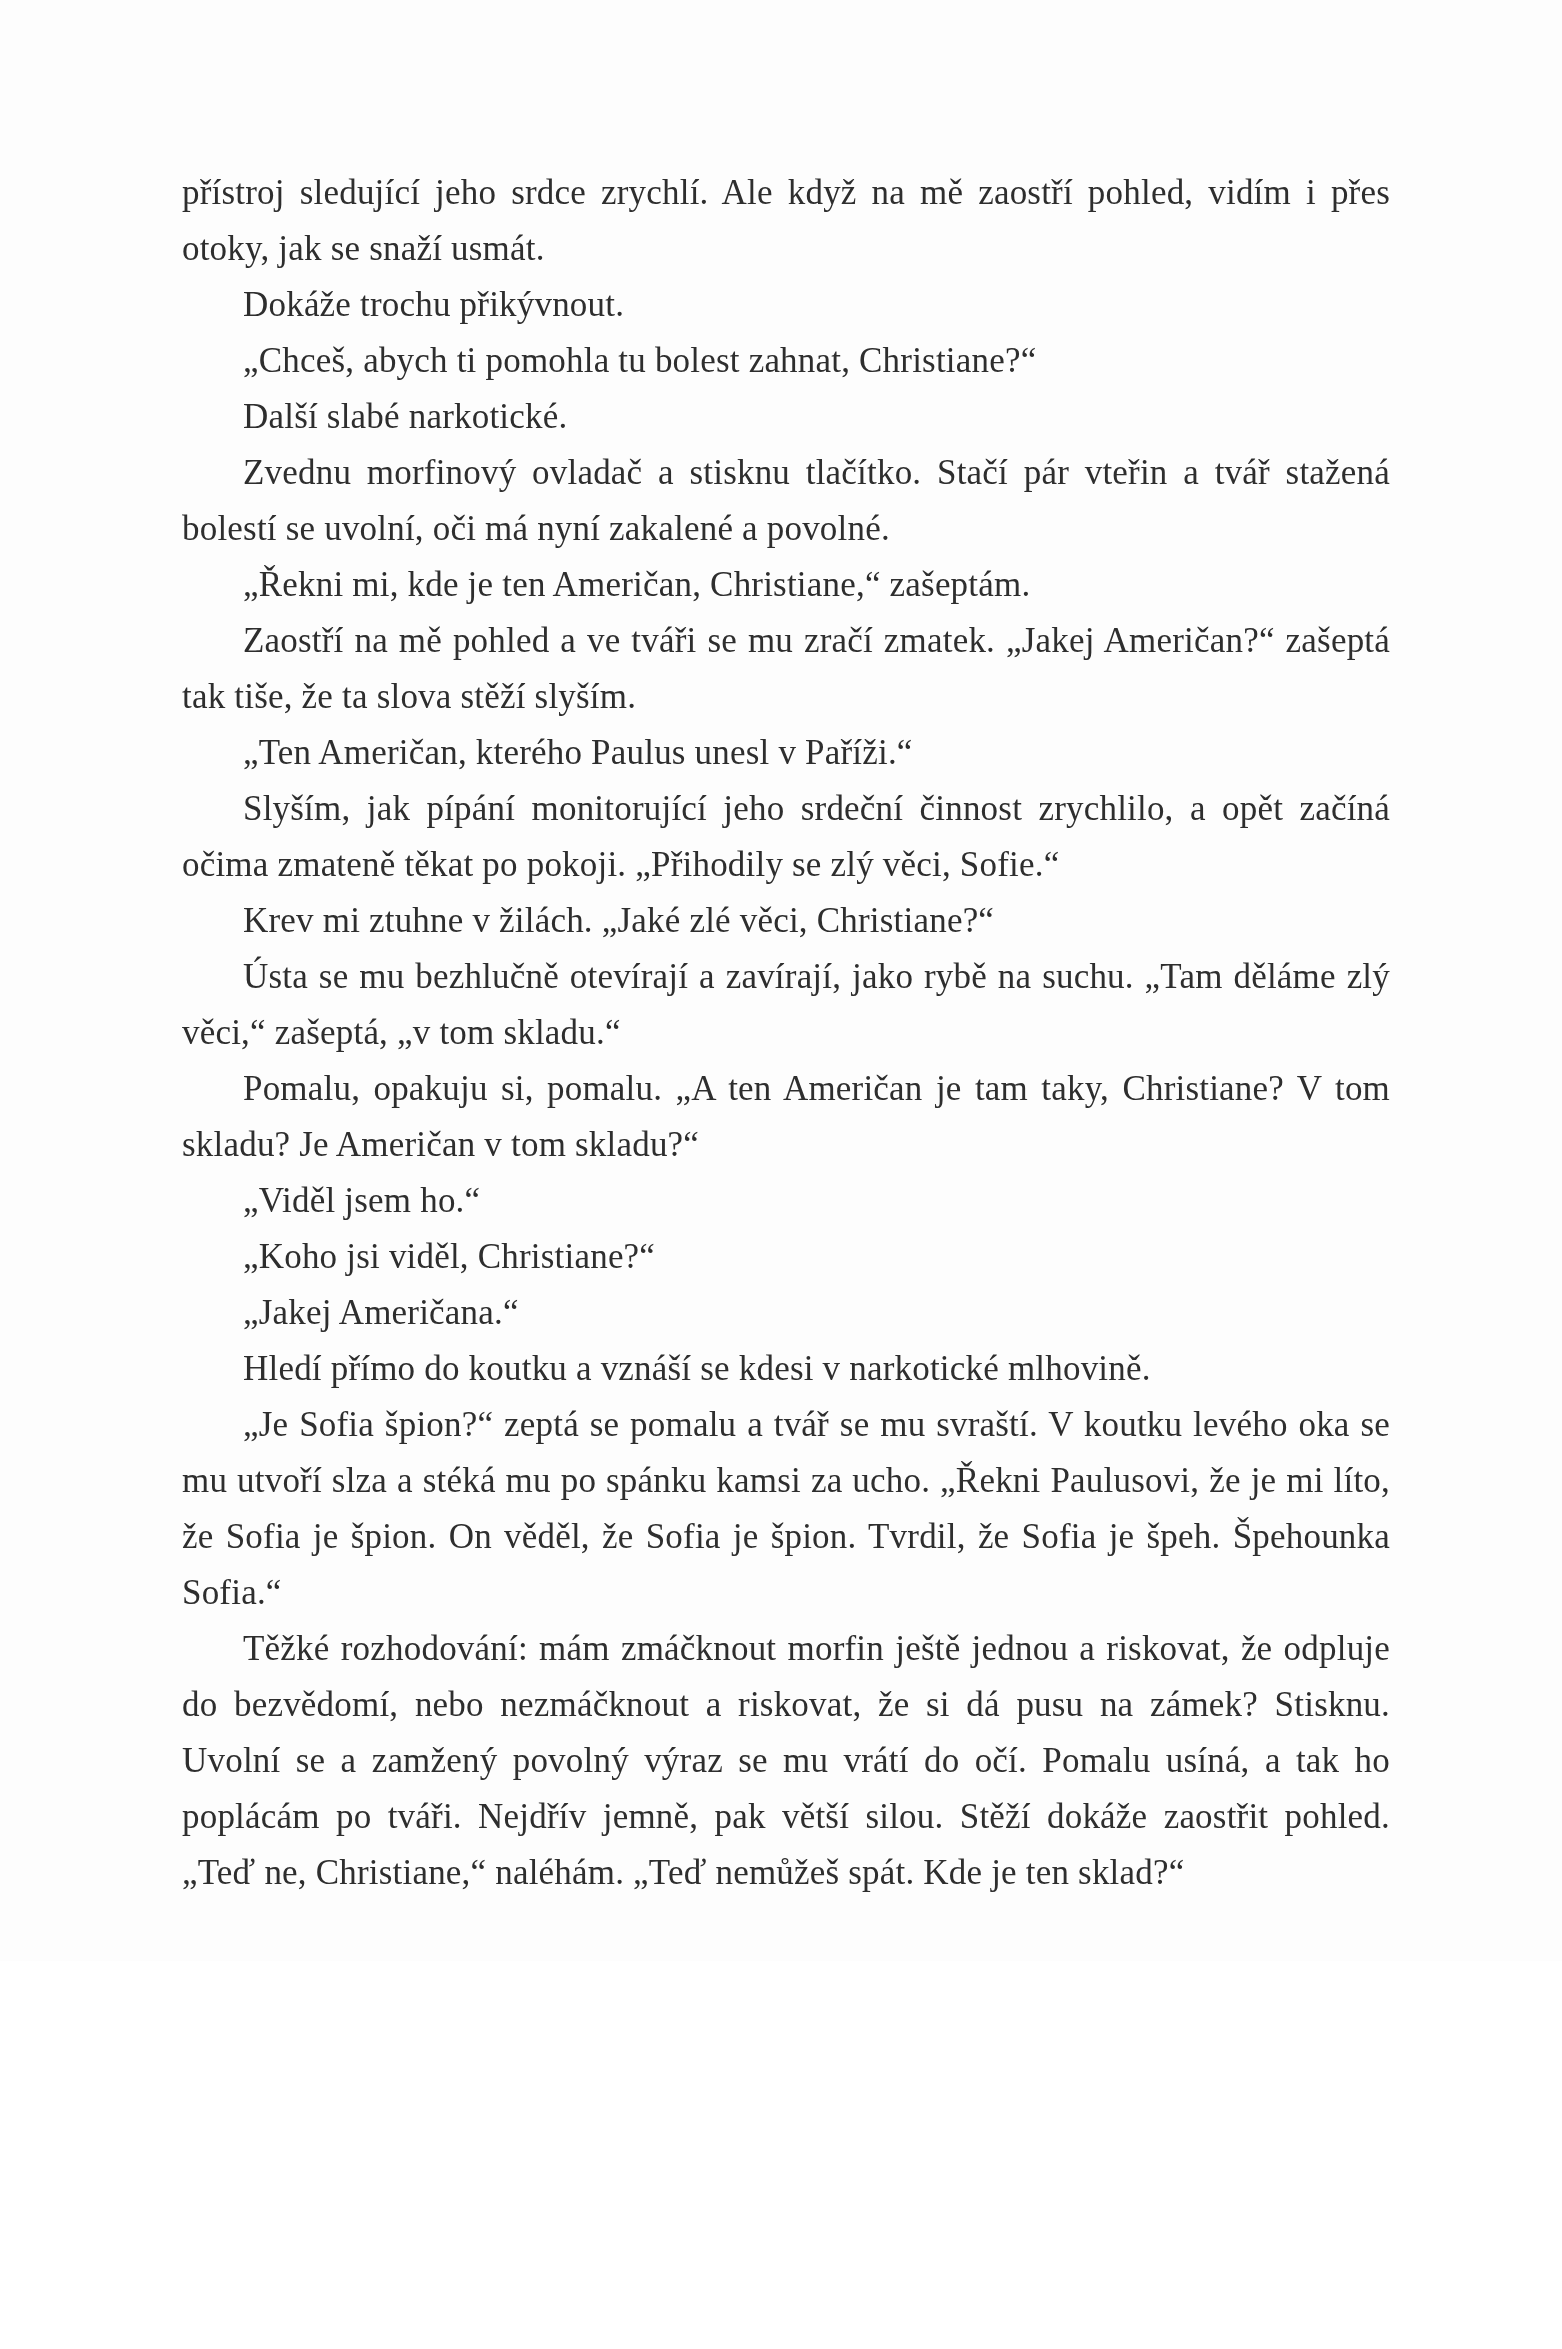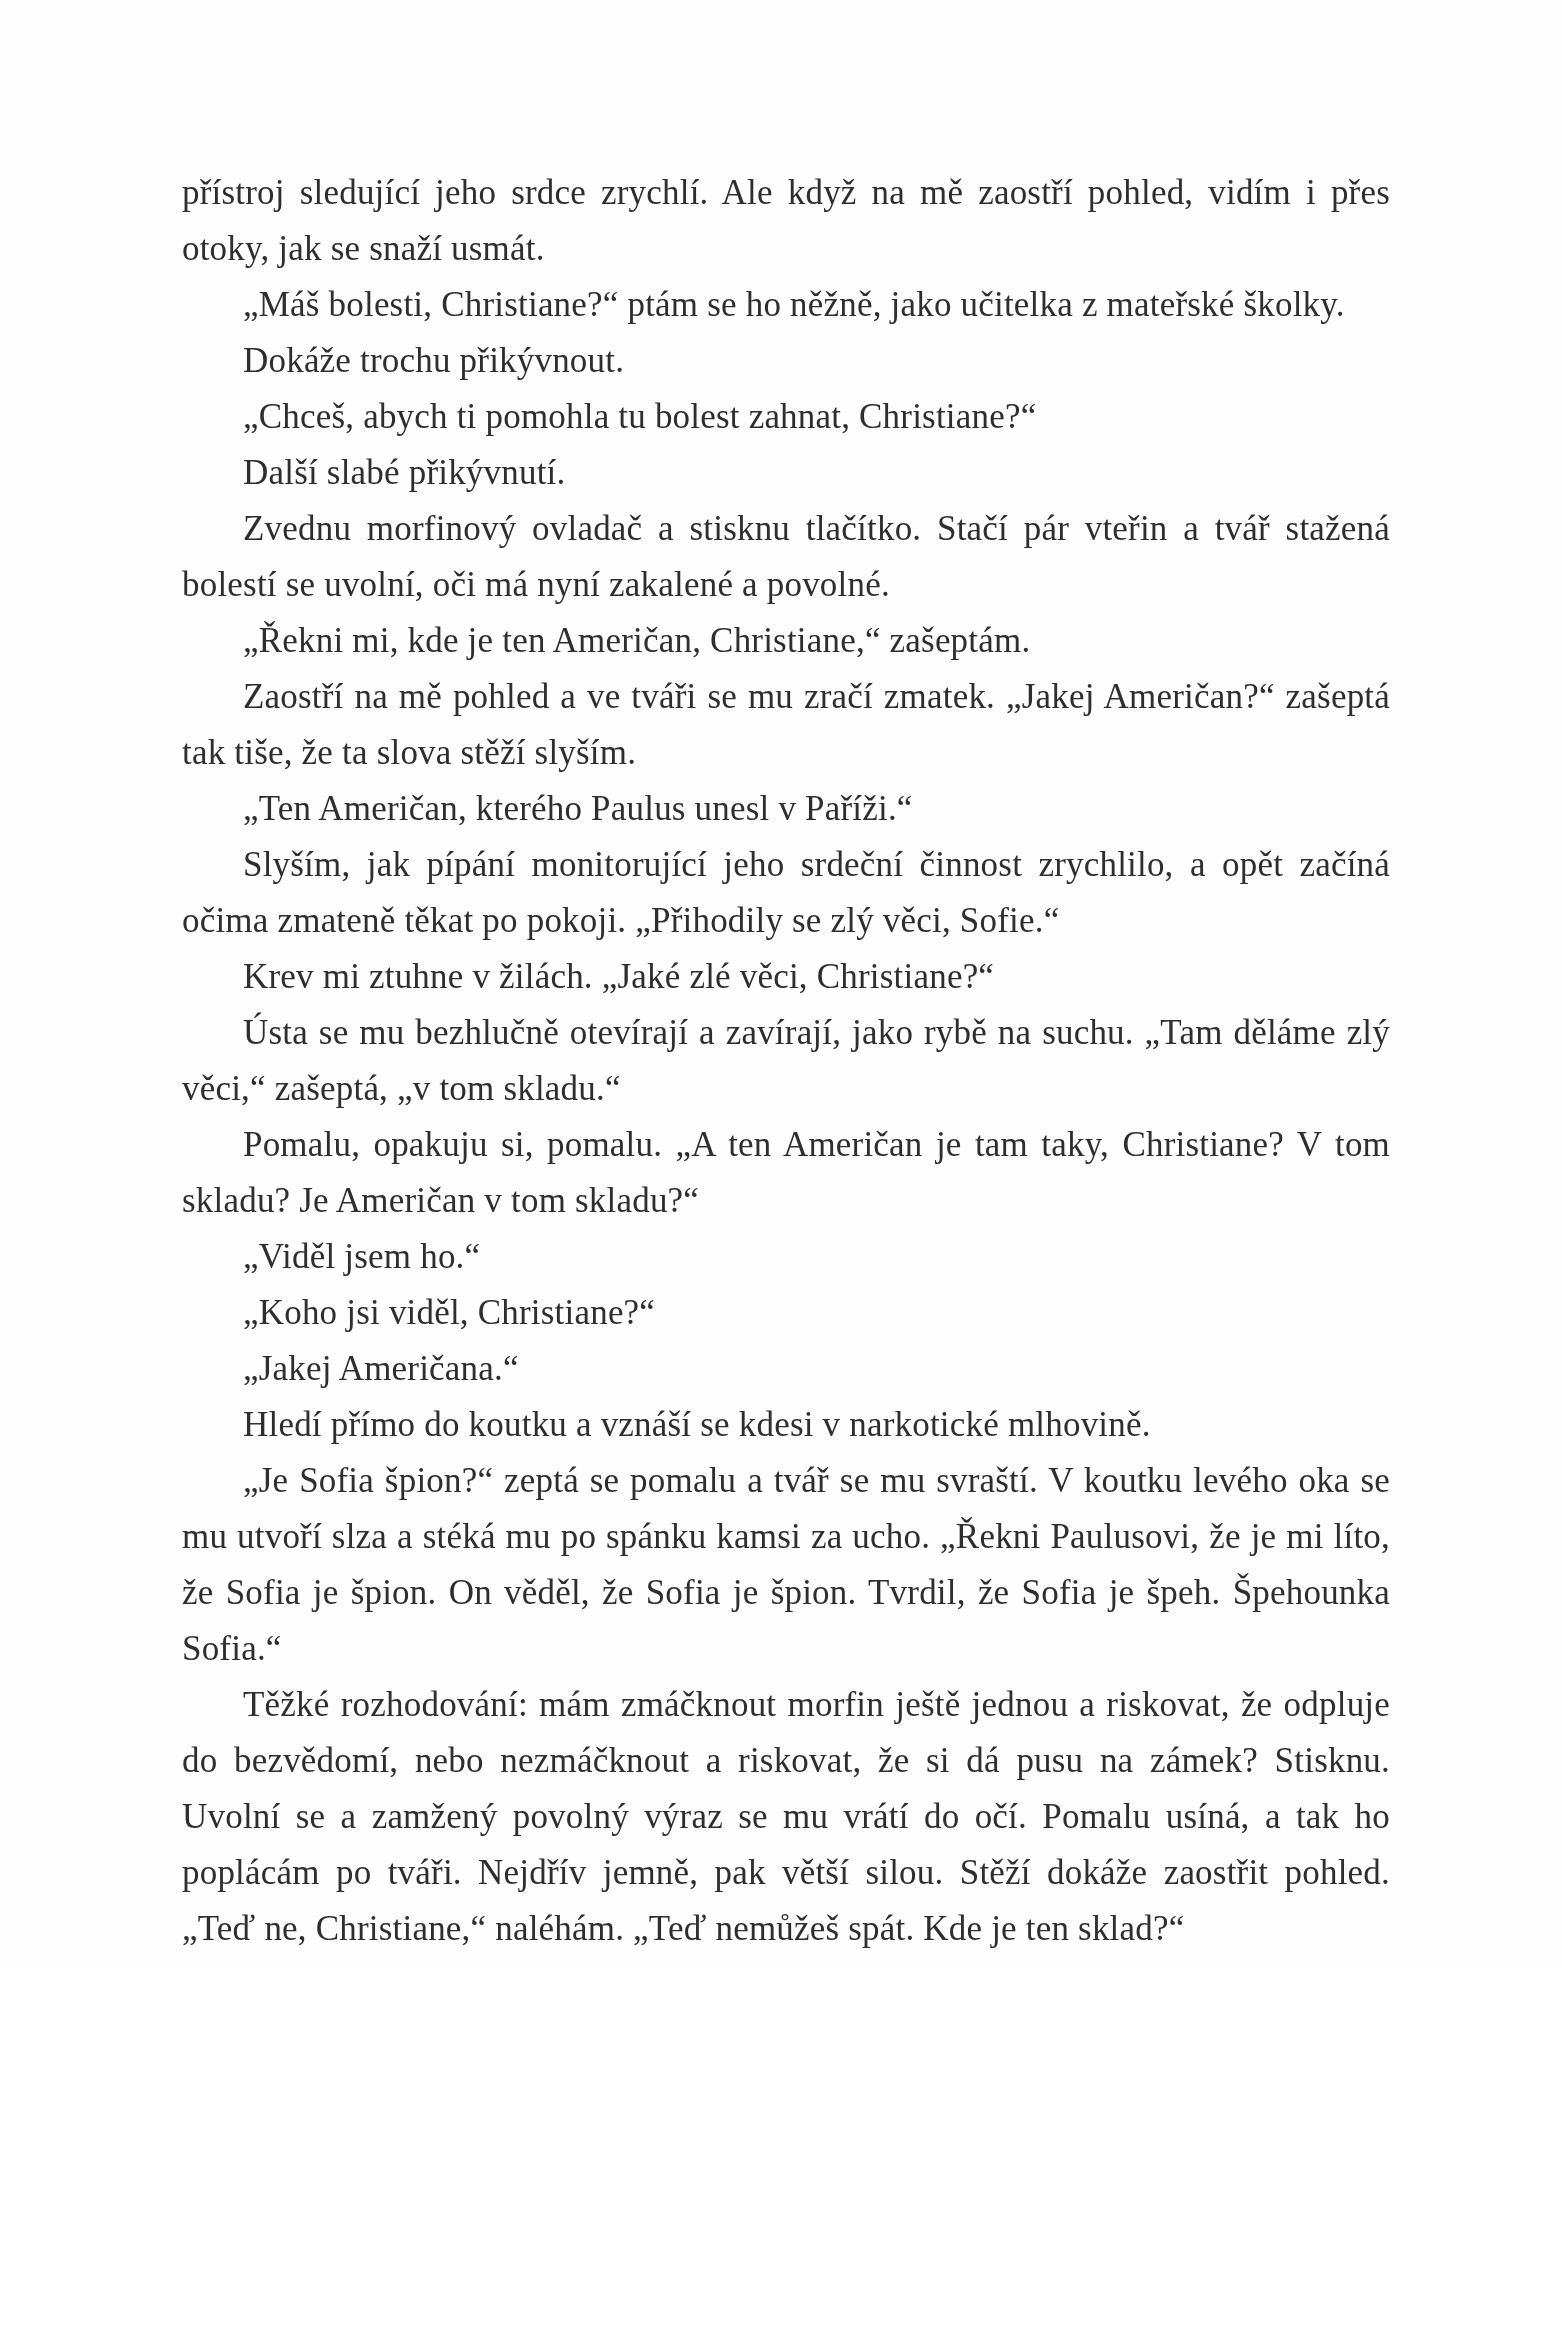--- a/index.html
+++ b/index.html
@@ -46,24 +46,23 @@
     color: #3a3a3a;
   }
 </style>
 </head>
 <body>
 
 <div class="page">
 
   <div class="text-block">
     <p class="no-indent">přístroj sledující jeho srdce zrychlí. Ale když na mě zaostří pohled, vidím i přes otoky, jak se snaží usmát.</p>
-    <p>„Máš bolesti, Christiane?“ ptám se ho něžně, jako učitelka z mateřské školky.</p>
     <p>Dokáže trochu přikývnout.</p>
     <p>„Chceš, abych ti pomohla tu bolest zahnat, Christiane?“</p>
-    <p>Další slabé přikývnutí.</p>
+    <p>Další slabé narkotické.</p>
     <p>Zvednu morfinový ovladač a stisknu tlačítko. Stačí pár vteřin a tvář stažená bolestí se uvolní, oči má nyní zakalené a povolné.</p>
     <p>„Řekni mi, kde je ten Američan, Christiane,“ zašeptám.</p>
     <p>Zaostří na mě pohled a ve tváři se mu zračí zmatek. „Jakej Američan?“ zašeptá tak tiše, že ta slova stěží slyším.</p>
     <p>„Ten Američan, kterého Paulus unesl v Paříži.“</p>
     <p>Slyším, jak pípání monitorující jeho srdeční činnost zrychlilo, a opět začíná očima zmateně těkat po pokoji. „Přihodily se zlý věci, Sofie.“</p>
     <p>Krev mi ztuhne v žilách. „Jaké zlé věci, Christiane?“</p>
     <p>Ústa se mu bezhlučně otevírají a zavírají, jako rybě na suchu. „Tam děláme zlý věci,“ zašeptá, „v tom skladu.“</p>
     <p>Pomalu, opakuju si, pomalu. „A ten Američan je tam taky, Christiane? V tom skladu? Je Američan v tom skladu?“</p>
     <p>„Viděl jsem ho.“</p>
     <p>„Koho jsi viděl, Christiane?“</p>

